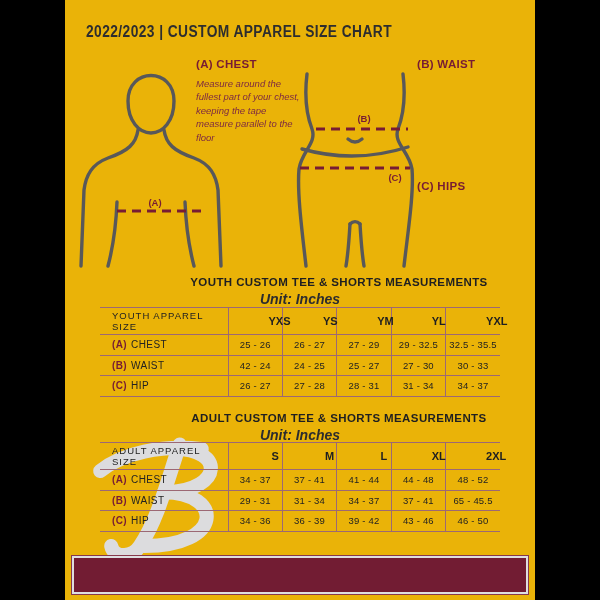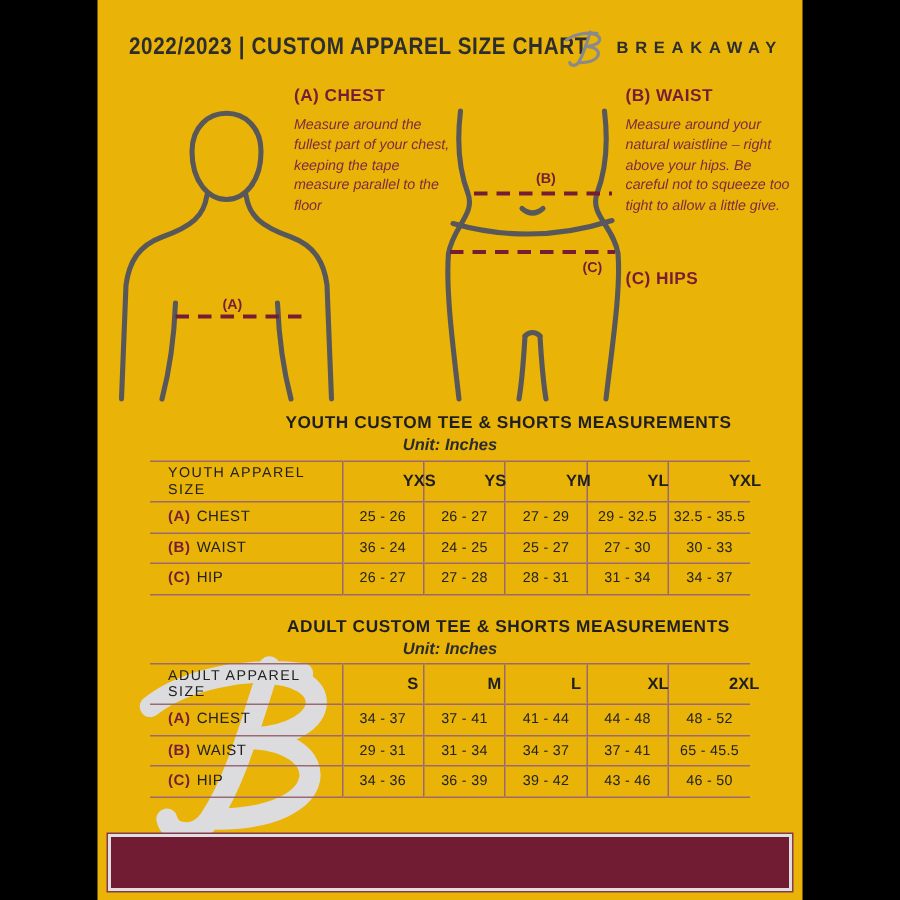--- a/index.html
+++ b/index.html
@@ -44,21 +44,21 @@
     margin:0;font-size:9.5px;font-style:italic;color:#7d2a42;
     line-height:1.42;font-weight:500;
   }
   
   .sec-title{
     position:absolute;left:0;width:548px;text-align:center;
     font-size:11.5px;font-weight:700;color:#1f1f21;letter-spacing:.4px;
   }
   .sec-unit{
     position:absolute;left:0;width:470px;text-align:center;
-    font-size:11px;font-style:italic;color:#2c2c2e;font-weight:600;
+    font-size:14px;font-style:italic;color:#2c2c2e;font-weight:600;
   }
   table.size{
     position:absolute;left:35px;width:400px;
     border-collapse:collapse;table-layout:fixed;
     background:transparent;
   }
   table.size col.lbl{width:128px;}
   table.size th, table.size td{
     border-top:1.4px solid #9c6874;border-bottom:1.4px solid #9c6874;
     padding:0;text-align:center;vertical-align:middle;
@@ -82,33 +82,20 @@
     z-index:2;
   }
   .z1{z-index:1;}
 </style>
 </head>
 <body>
 
 <div class="doc">
 
   <div class="hdr-title">2022/2023  |  CUSTOM APPAREL SIZE CHART</div>
-  <div class="brand">
-    <span>
-      <svg width="30" height="28" viewBox="0 0 34 30">
-        <g stroke="#8a8a8c" stroke-width="2.4" fill="none" stroke-linecap="round">
-          <path d="M 26 4 C 17 3 8 5 3 9"></path>
-          <path d="M 21 3 C 18 12 16 20 12 26 C 10 29 6 28.5 5.5 26"></path>
-          <path d="M 20 4 C 31 4 31 13 18.5 13.8"></path>
-          <path d="M 17.5 13.8 C 31 14 31 26 13 26"></path>
-        </g>
-      </svg>
-    </span>
-    <span class="brand-name">BREAKAWAY</span>
-  </div>
 
   <div class="fig z1" style="left:12px;top:58px;">
     <svg width="148" height="212" viewBox="0 0 148 210">
       <g class="outline">
         <path d="M 51 42 C 51 8 97 8 97 42 C 97 62 86 74 74 74 C 62 74 51 62 51 42"></path>
         <path d="M 61 71 C 59 85 51 92 31 99 C 15 105 9 116 7 131 L 4 207"></path>
         <path d="M 87 71 C 89 85 97 92 117 99 C 133 105 139 116 141 131 L 144 207"></path>
         <path d="M 40 143 C 39 168 36 188 31 207"></path>
         <path d="M 108 143 C 109 168 112 188 117 207"></path>
       </g>
@@ -134,21 +121,20 @@
       <text class="fig-label" x="105" y="110" text-anchor="middle">(C)</text>
     </svg>
   </div>
 
   <div class="instr z1" style="left:131px;top:58px;width:108px;">
     <h3>(A) CHEST</h3>
     <p>Measure around the fullest part of your chest, keeping the tape measure parallel to the floor</p>
   </div>
   <div class="instr z1" style="left:352px;top:58px;width:112px;">
     <h3>(B) WAIST</h3>
-    <p>Measure around your natural waistline – right above your hips. Be careful not to squeeze too tight to allow a little give.</p>
   </div>
   <div class="instr z1" style="left:352px;top:180px;width:118px;">
     <h3>(C) HIPS</h3>
   </div>
 
   <div class="watermark">
     <svg width="150" height="155" viewBox="0 0 34 30">
       <g stroke="#dcdcde" stroke-width="3.2" fill="none" stroke-linecap="round">
         <path d="M 26 4 C 17 3 8 5 3 9"></path>
         <path d="M 21 3 C 18 12 16 20 12 26 C 10 29 6 28.5 5.5 26"></path>
@@ -183,21 +169,21 @@
       <tr>
         <td class="row-label"><span class="pfx">(A)</span><span>CHEST</span></td>
         <td class="val">25 - 26</td>
         <td class="val">26 - 27</td>
         <td class="val">27 - 29</td>
         <td class="val">29 - 32.5</td>
         <td class="val">32.5 - 35.5</td>
       </tr>
       <tr>
         <td class="row-label"><span class="pfx">(B)</span><span>WAIST</span></td>
-        <td class="val">36 - 24</td>
+        <td class="val">42 - 24</td>
         <td class="val">24 - 25</td>
         <td class="val">25 - 27</td>
         <td class="val">27 - 30</td>
         <td class="val">30 - 33</td>
       </tr>
       <tr>
         <td class="row-label"><span class="pfx">(C)</span><span>HIP</span></td>
         <td class="val">26 - 27</td>
         <td class="val">27 - 28</td>
         <td class="val">28 - 31</td>

